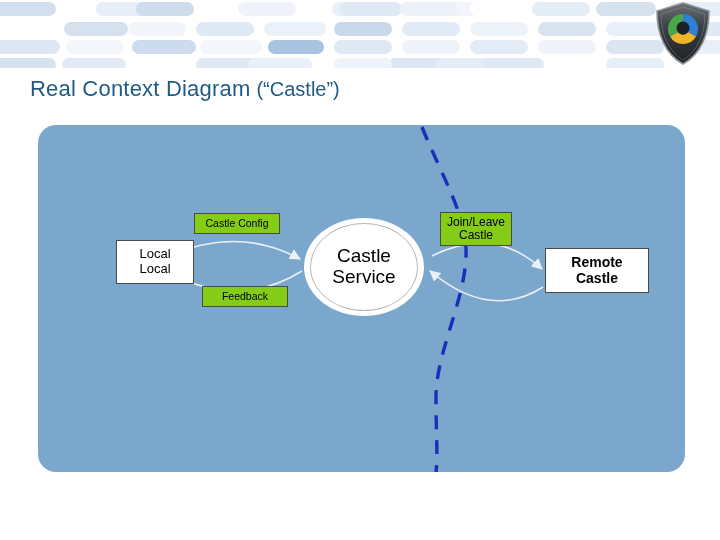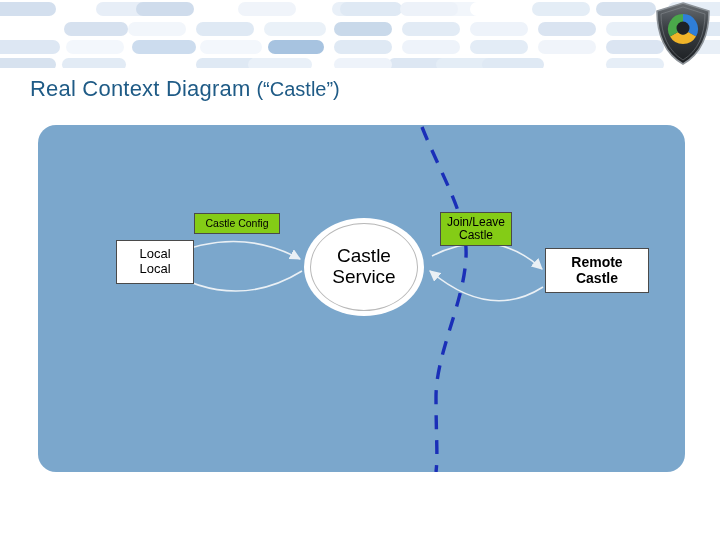--- a/index.html
+++ b/index.html
@@ -306,19 +306,20 @@
 
   <div class="node-box" id="node-remote-castle">
     <div>
       <span>Remote</span><br>
       <span>Castle</span>
     </div>
   </div>
 
   <div class="label-box" id="label-castle-config">Castle Config</div>
 
+  <div class="label-box" id="label-feedback">Feedback</div>
 
   <div class="label-box" id="label-join-leave">
     <span>Join/Leave</span>
     <span>Castle</span>
   </div>
 
 </div>
 
 </body></html>

